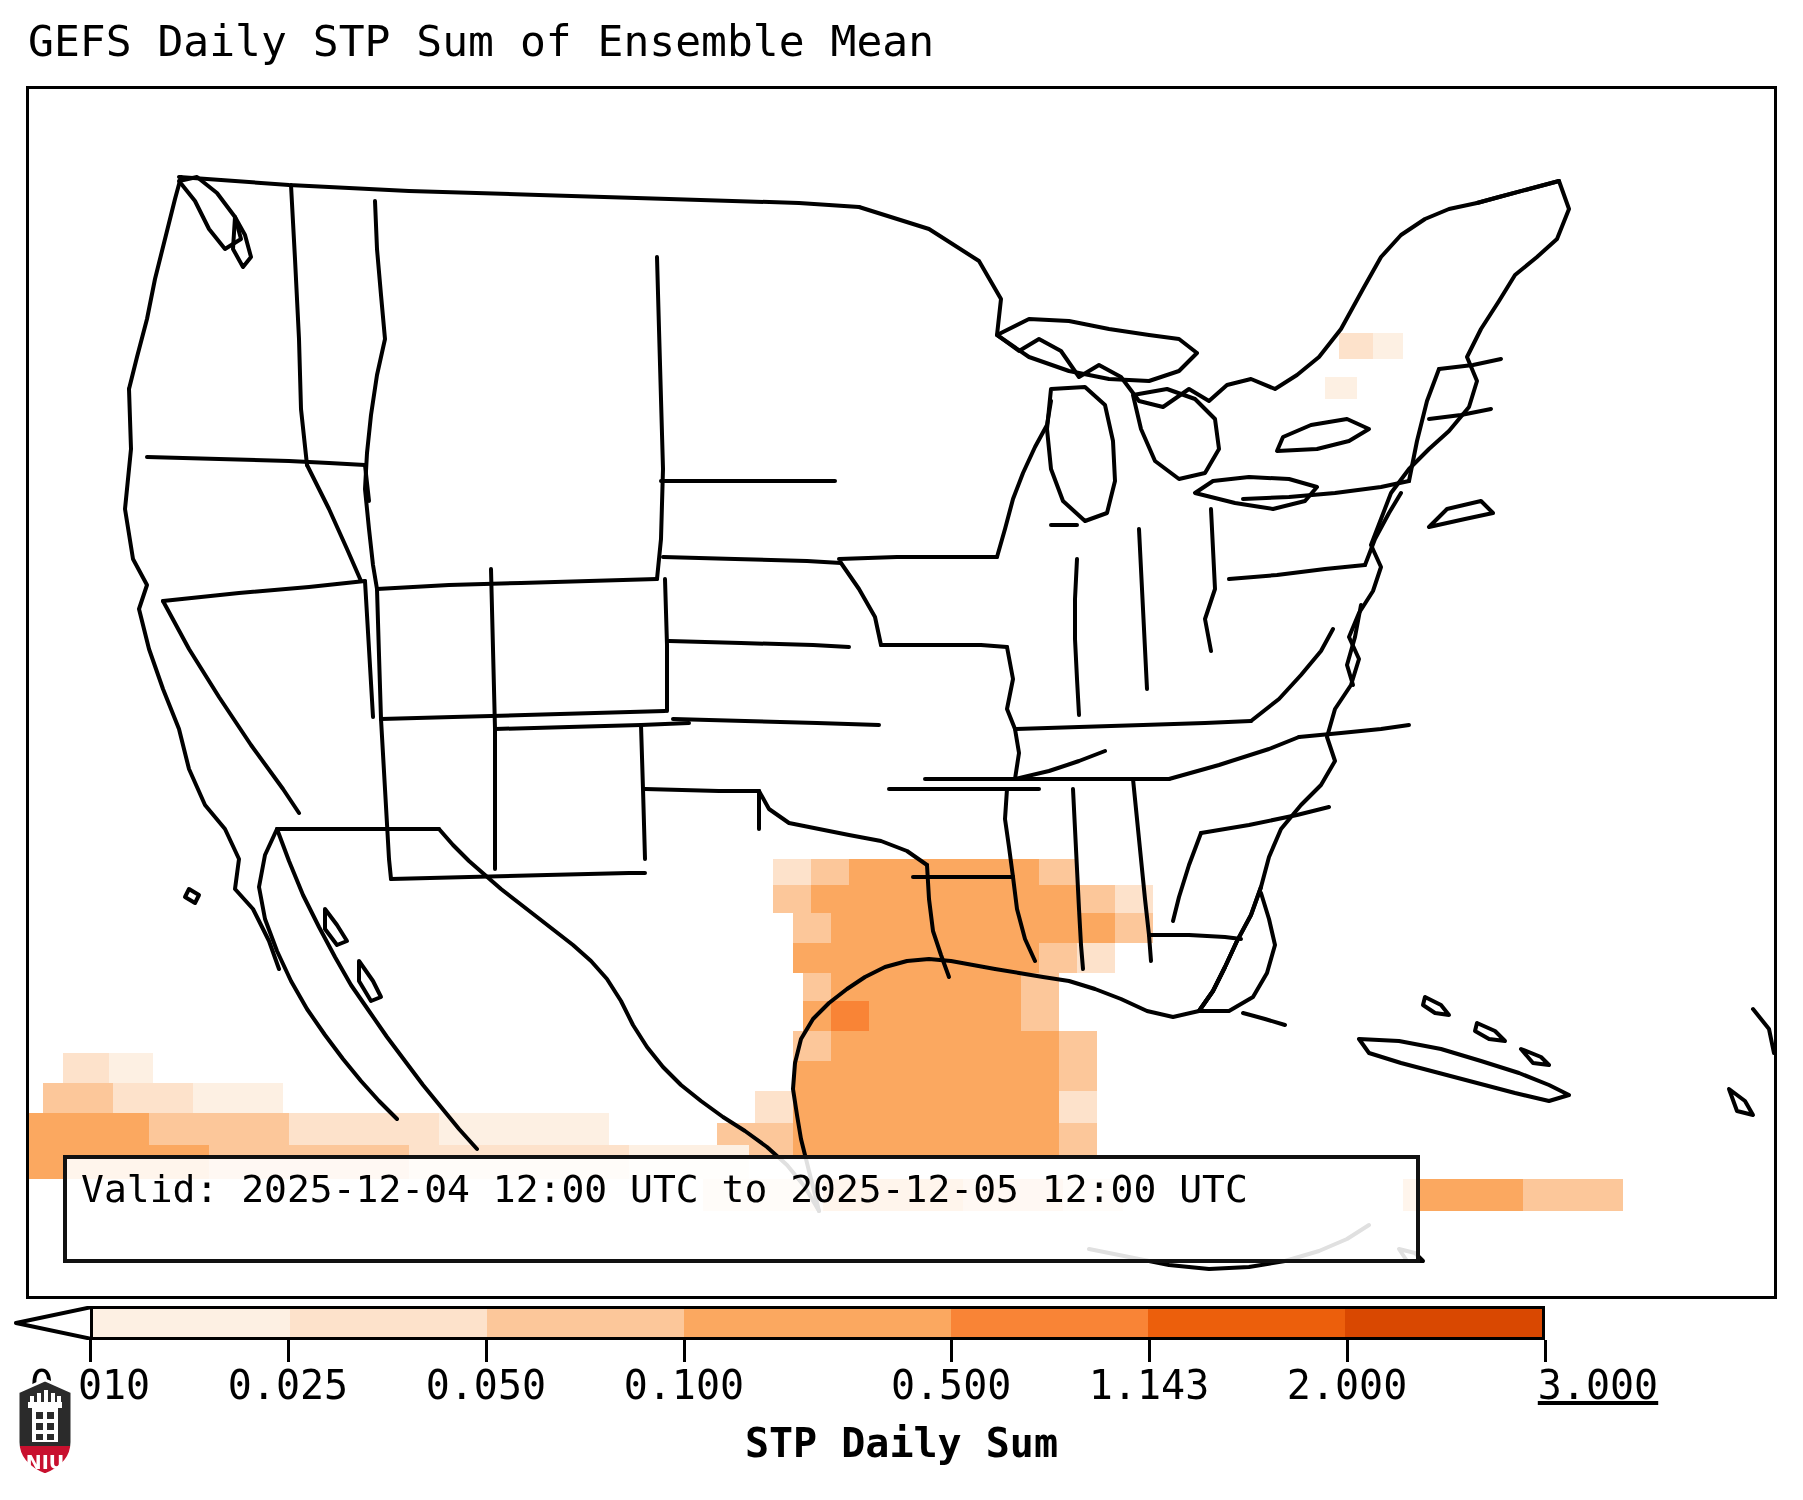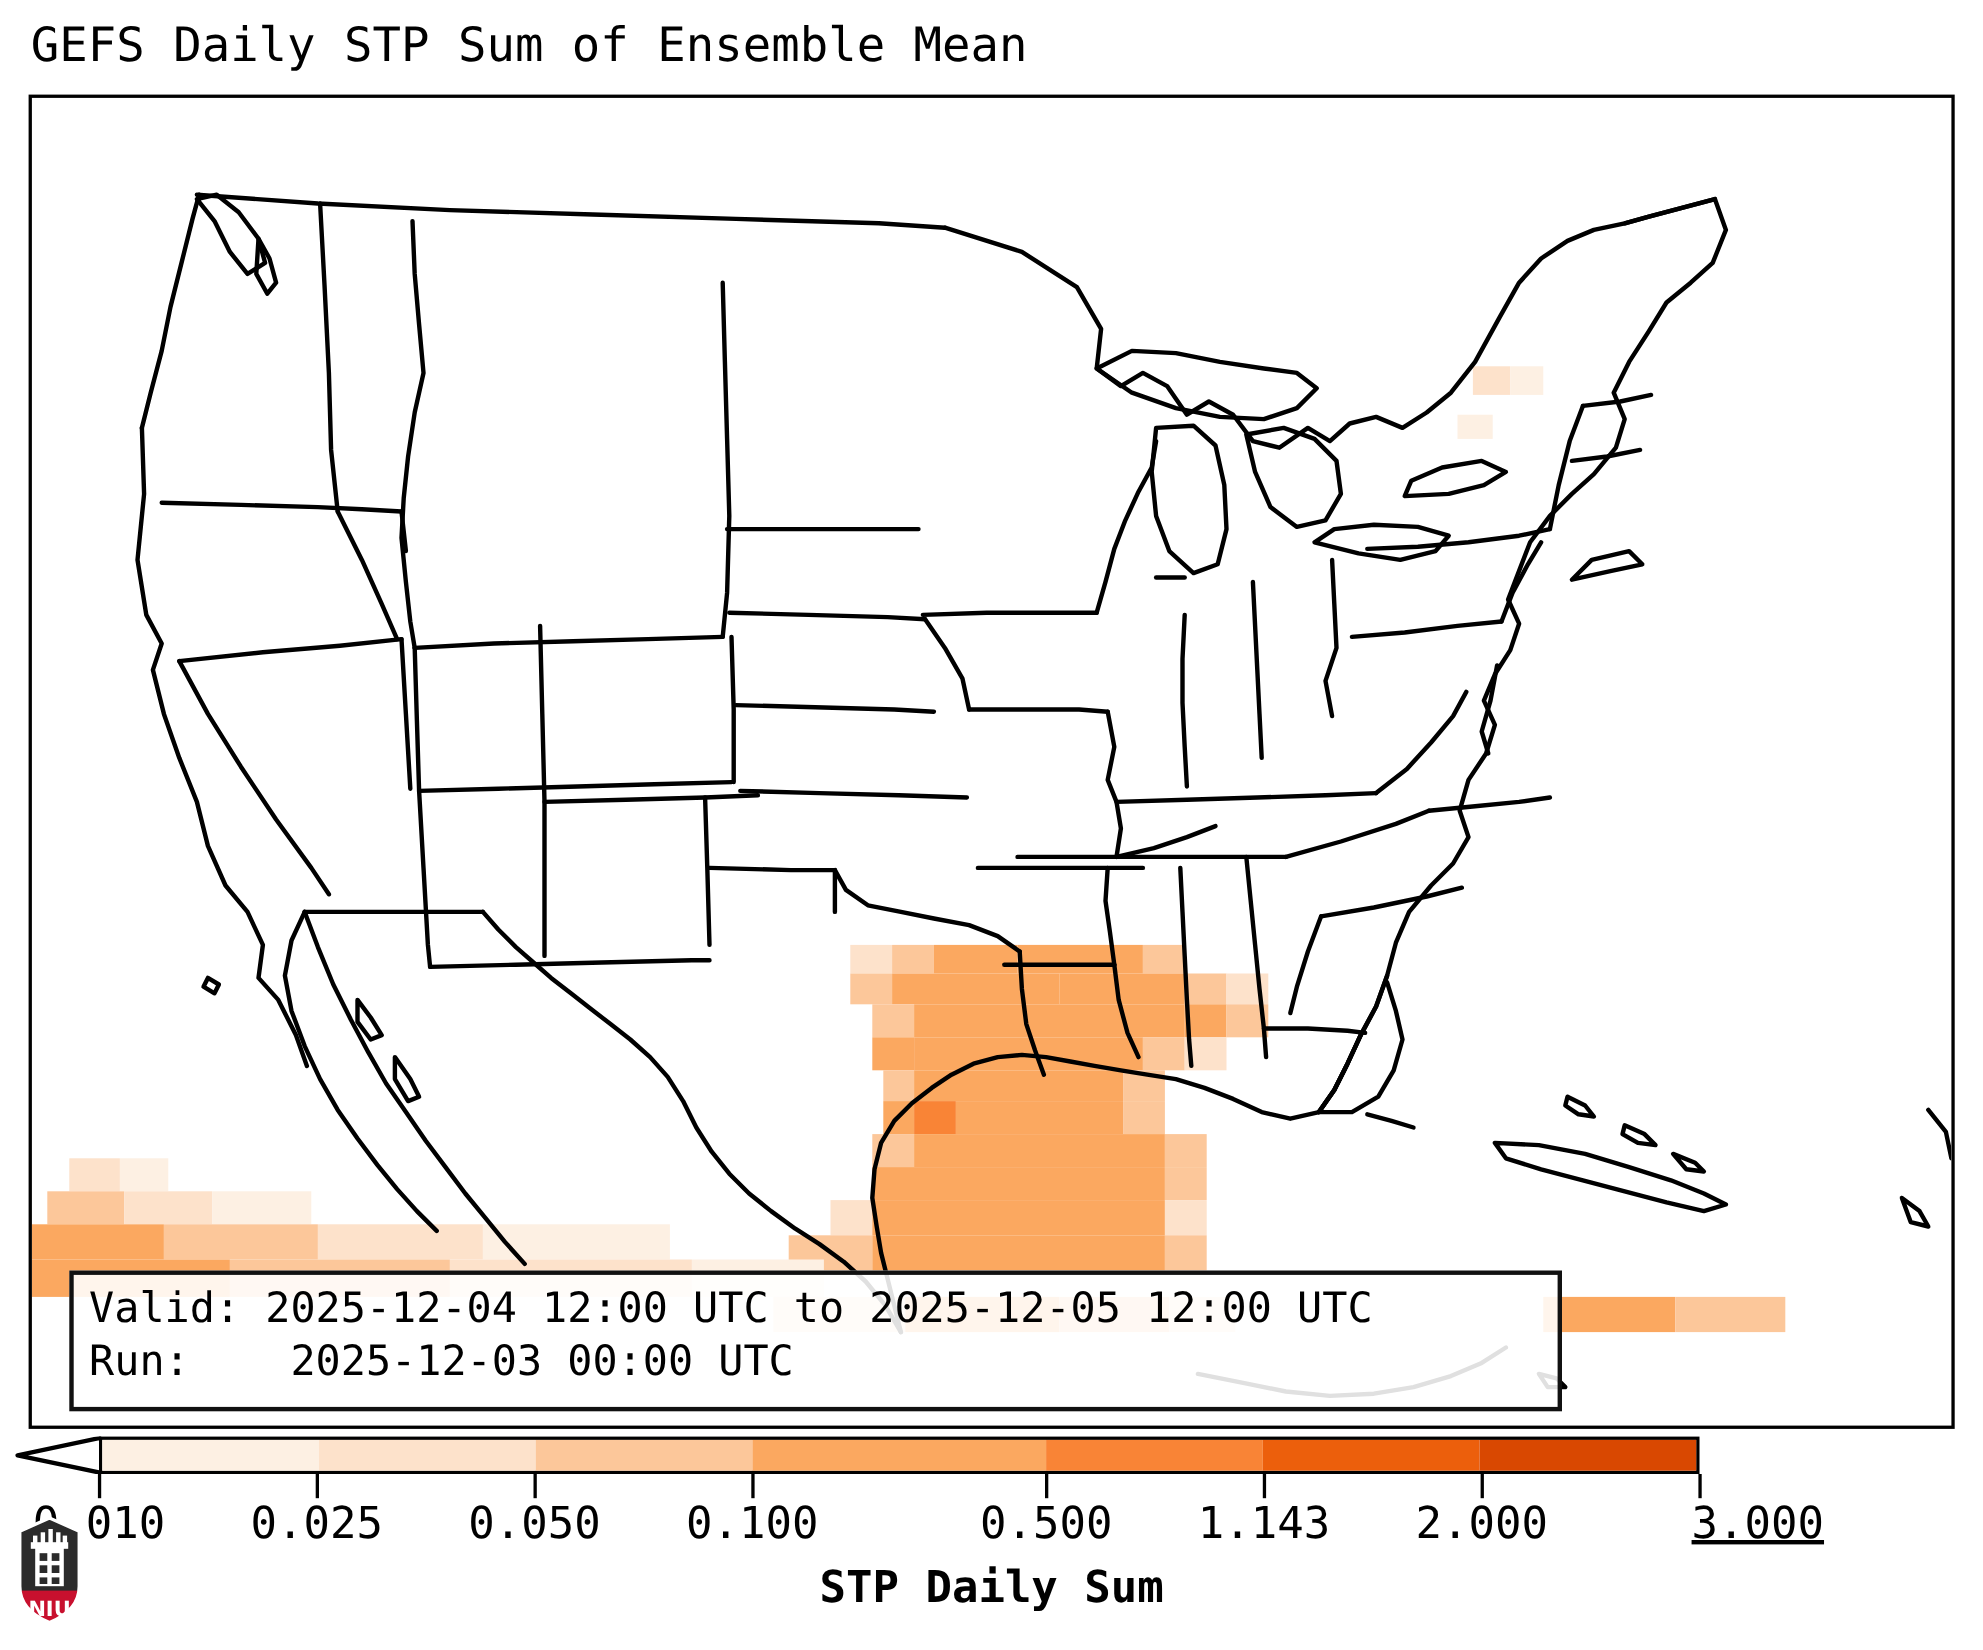--- a/index.html
+++ b/index.html
@@ -16,21 +16,21 @@
   #mapframe{position:absolute;left:26px;top:86px;width:1751px;height:1213px;
             border:3px solid #000;box-sizing:border-box;background:#fff;overflow:hidden;}
   #mapclip{position:absolute;inset:0;overflow:hidden;}
   #mapsvg{position:absolute;left:0;top:0;width:1745px;height:1207px;display:block;}
 
   
   #cells{position:absolute;left:0;top:0;width:1745px;height:1207px;}
   .cell{position:absolute;}
 
   
-  #infobox{position:absolute;left:60px;top:1152px;width:1357px;height:128px;
+  #infobox{position:absolute;left:60px;top:1152px;width:1357px;height:108px;
            background:rgba(255,255,255,0.88);border:4px solid #111;box-sizing:border-box;}
   #infobox .line{position:absolute;left:14px;font-size:38px;color:#000;white-space:pre;
                  font-family:"DejaVu Sans Mono","Liberation Mono",monospace;}
   #l-valid{top:8px;}
   #l-run{top:56px;}
 
   
   #cbwrap{position:absolute;left:0;top:1300px;width:1803px;height:200px;}
   #cbbar{position:absolute;left:90px;top:6px;width:1455px;height:34px;
          border:3px solid #000;box-sizing:border-box;display:flex;}
@@ -227,21 +227,20 @@
           <path d="M1410 280 L1444 276 L1472 270"></path>
           <path d="M1400 330 L1432 326 L1462 320"></path>
           <path d="M1336 476 L1346 450 L1360 424 L1372 404"></path>
           <path d="M898 776 L900 810 L904 842 L912 866 L920 888"></path>
           <path d="M336 376 L340 412"></path>
         </g>
       </svg>
 
       <div id="infobox" style="left:34px;top:1066px;">
         <div class="line" id="l-valid">Valid: 2025-12-04 12:00 UTC to 2025-12-05 12:00 UTC</div>
-        <div class="line" id="l-run">Run:    2025-12-03 00:00 UTC</div>
       </div>
 
     </div>
   </div>
 
   <div id="cbwrap">
 
     <svg id="cbleftarrow" viewBox="0 0 82 34" preserveAspectRatio="none">
       <polygon points="82,1 6,17 82,33" fill="#ffffff" stroke="#000" stroke-width="4" stroke-linejoin="round"></polygon>
     </svg>

